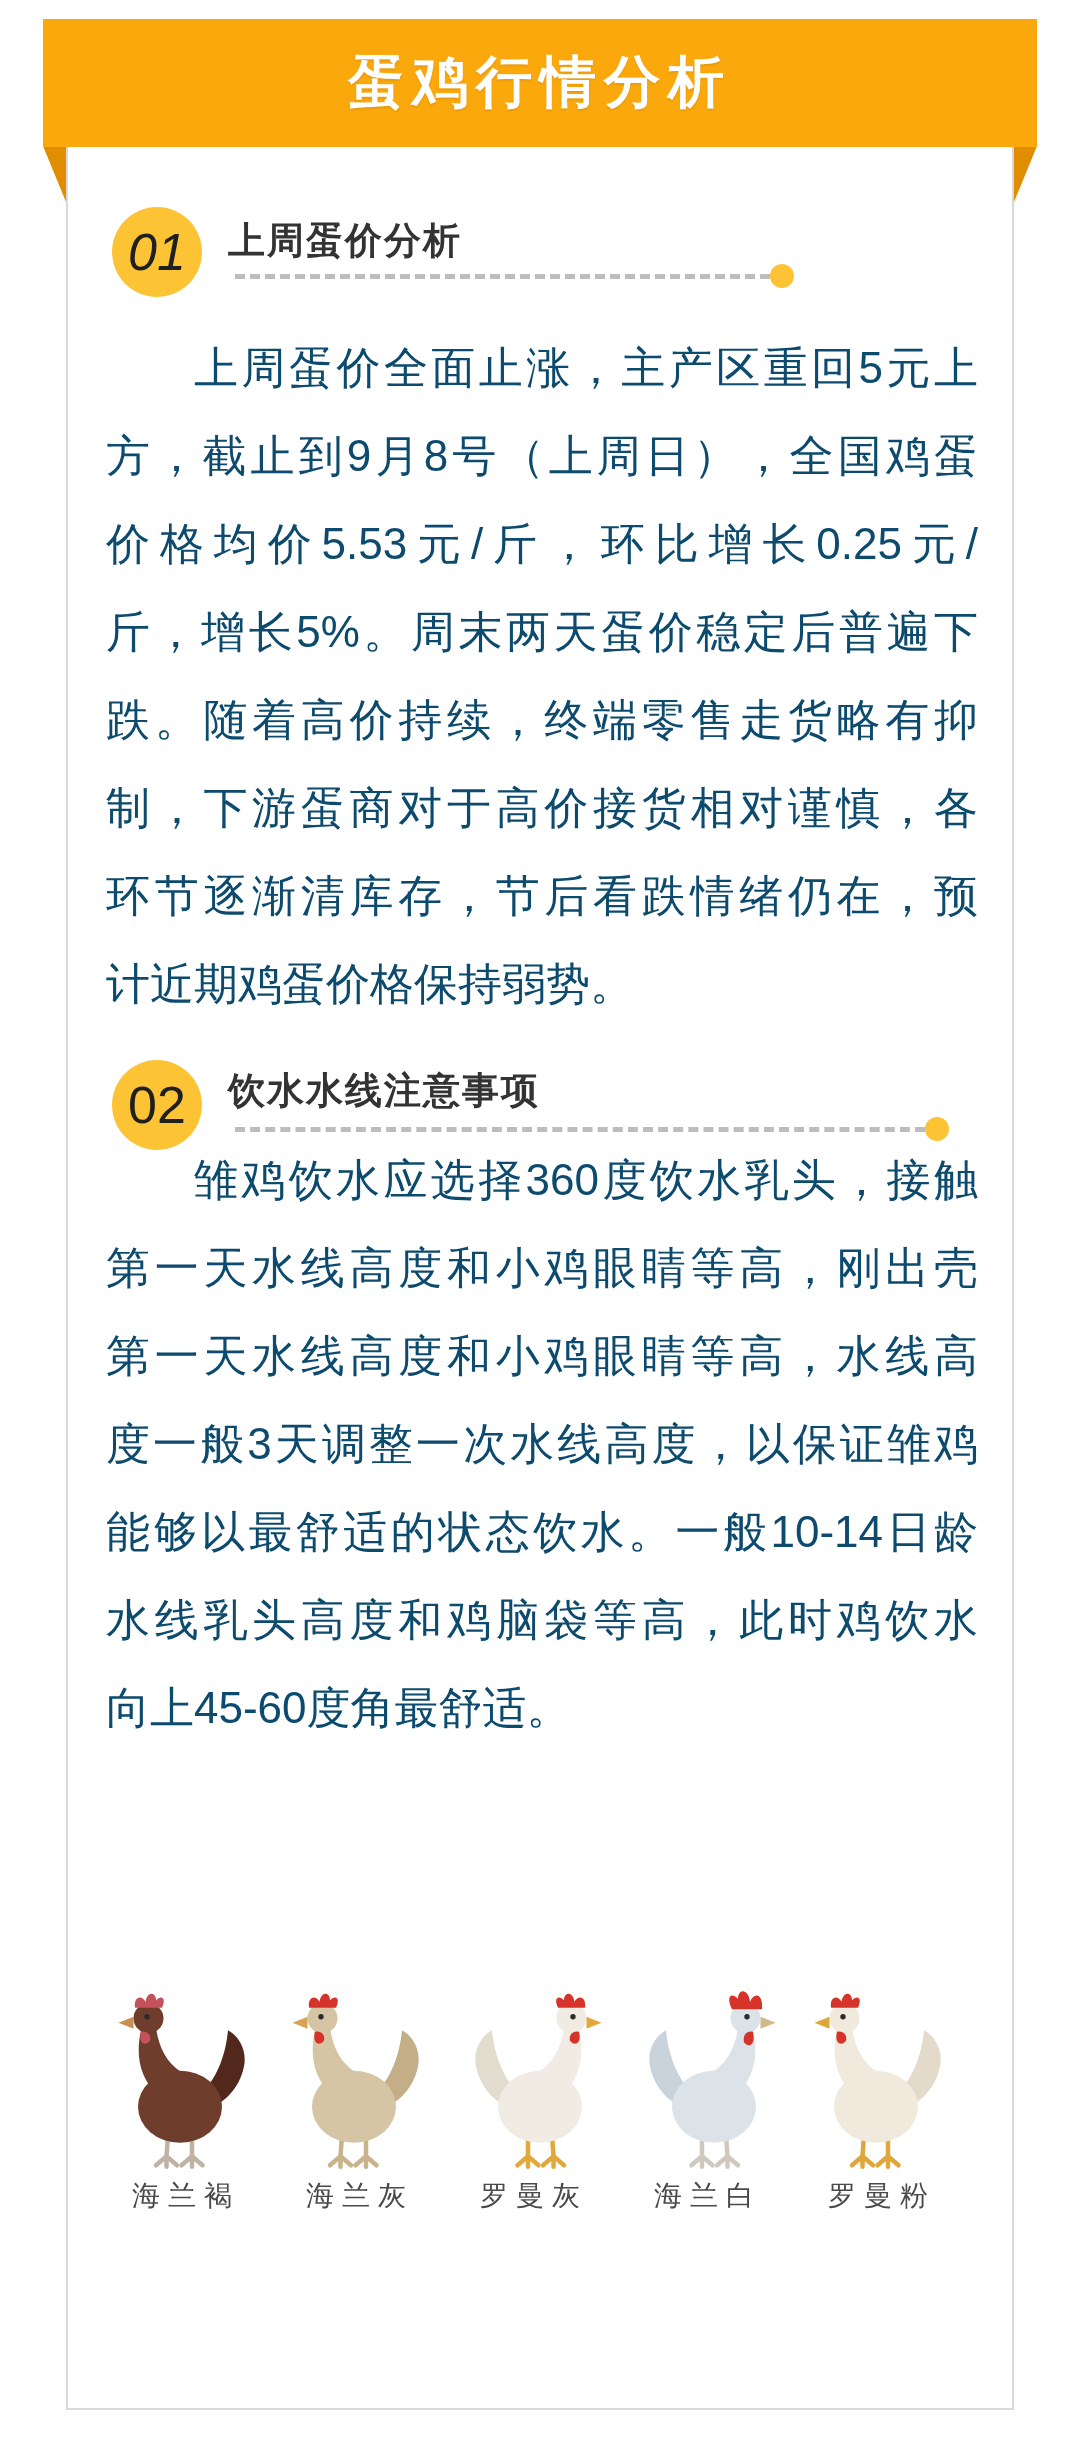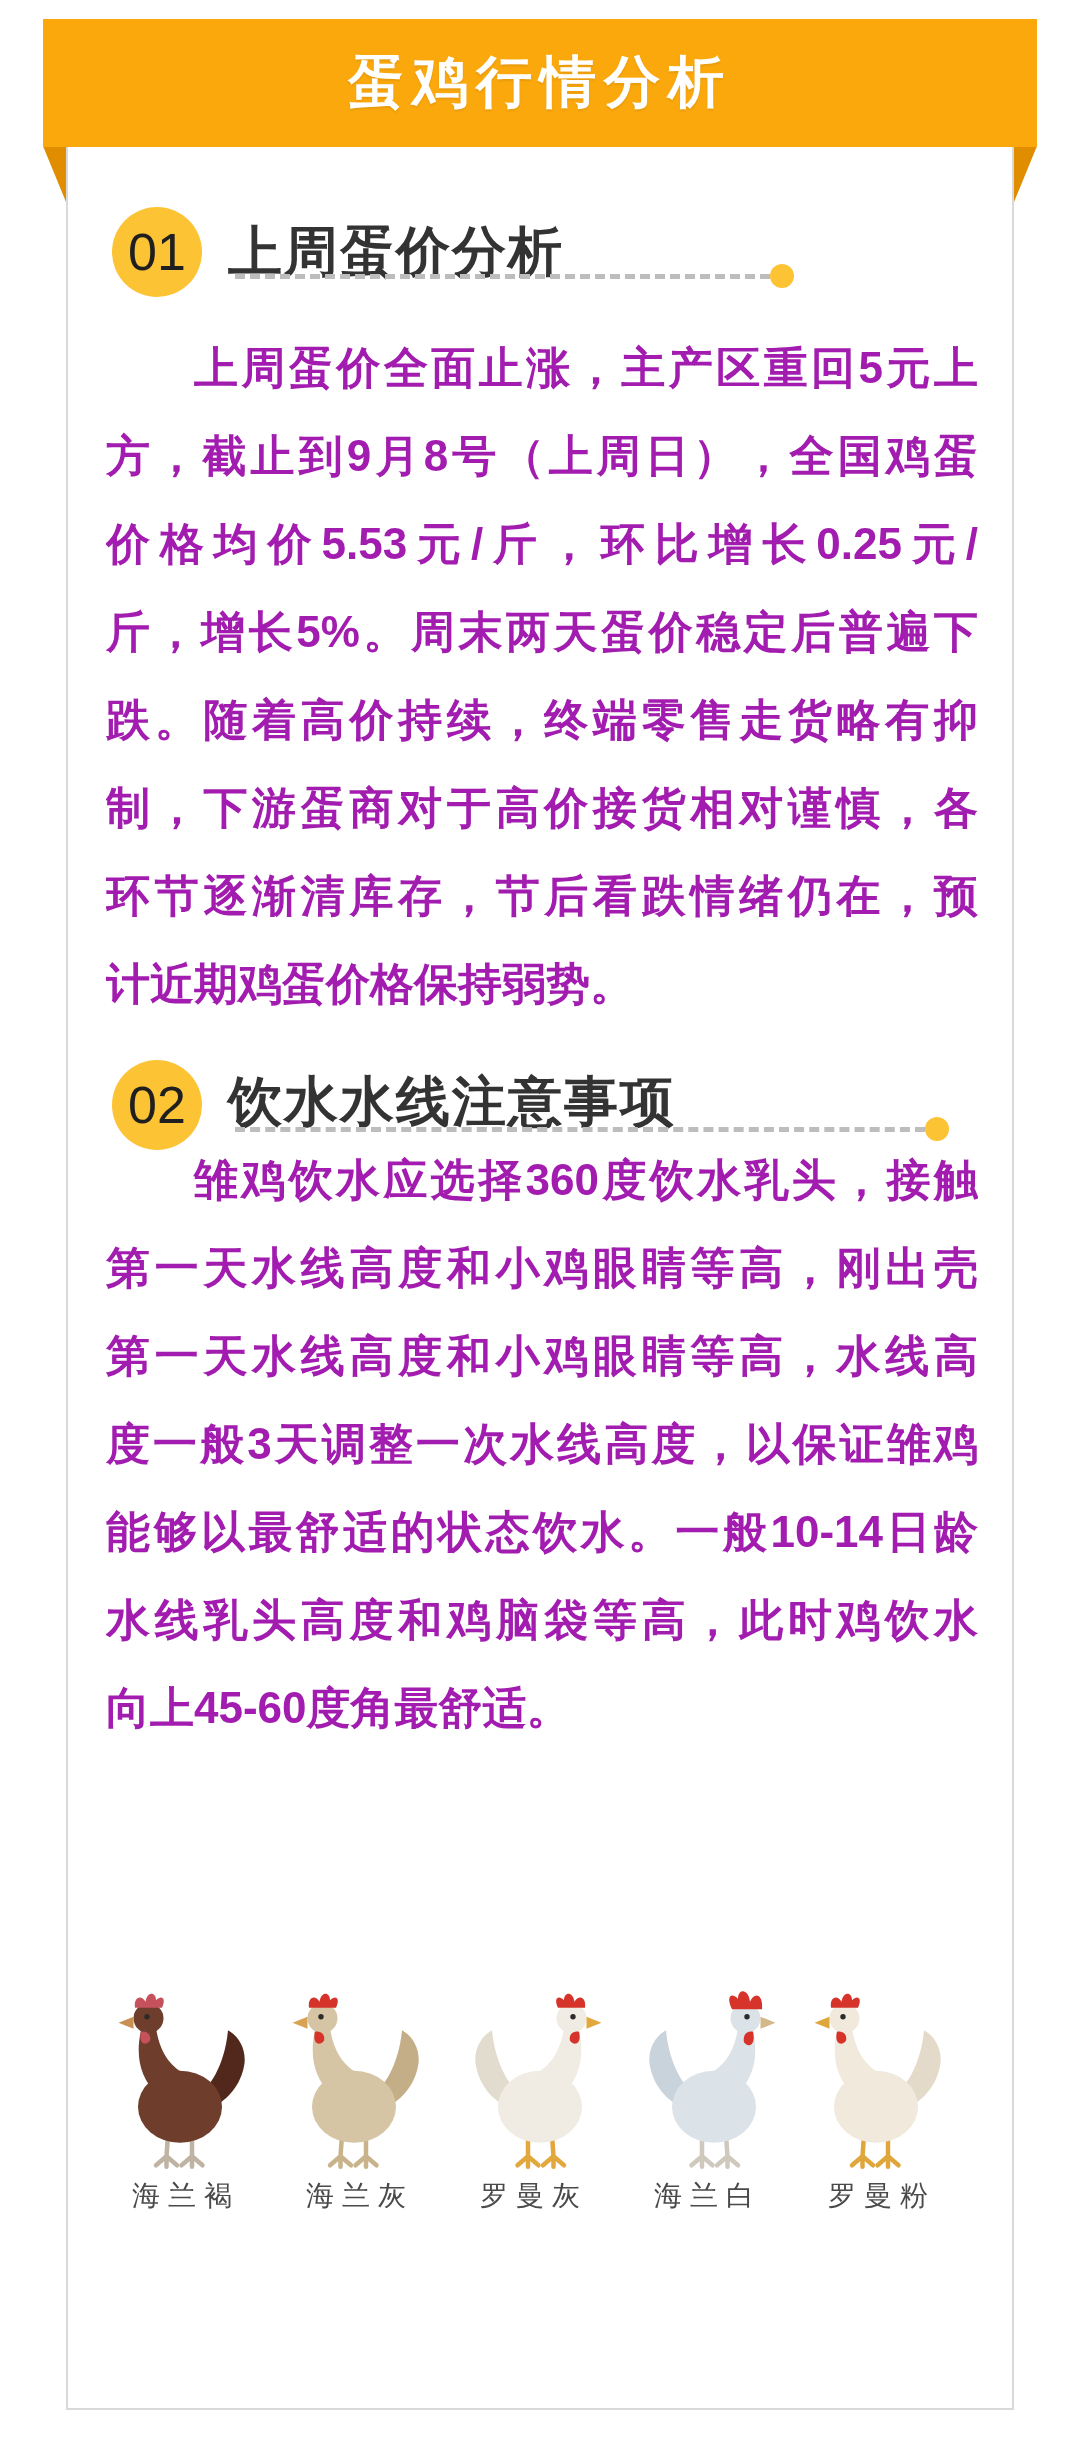--- a/index.html
+++ b/index.html
@@ -28,35 +28,35 @@
   }
   
   .badge{
     position:absolute;left:112px;width:90px;height:90px;border-radius:50%;
     background:var(--badge,#FCC335);z-index:4;
     display:flex;align-items:center;justify-content:center;
     color:#1f1f1f;font-size:52px;font-weight:500;
   }
   .sec-title{
     position:absolute;left:228px;z-index:4;color:#333333;
-    font-size:54px;font-weight:700;letter-spacing:2px;
+    font-size:37px;font-weight:700;letter-spacing:2px;
   }
   .sec-dash{
     position:absolute;left:235px;height:0;z-index:4;
     border-top:5px dashed var(--dash,#BDBDBD);
   }
   .sec-dot{
     position:absolute;width:24px;height:24px;border-radius:50%;
     background:var(--badge,#FCC335);z-index:5;
   }
   
   .para{position:absolute;left:106px;width:872px;z-index:4;}
   .para-line{
-    height:88px;line-height:88px;font-size:44px;color:#a21caf;
-    text-align:justify;text-align-last:justify;white-space:nowrap;overflow:hidden;font-weight:bold;
+    height:88px;line-height:88px;font-size:44px;color:#0c4a6e;
+    text-align:justify;text-align-last:justify;white-space:nowrap;overflow:hidden;
   }
   .para-line.first{padding-left:88px;}
   .para-line.last{text-align-last:left;}
   
   .gallery{
     position:absolute;left:106px;top:1985px;width:856px;height:230px;z-index:4;
     display:flex;justify-content:space-between;
   }
   .breed{width:160px;display:flex;flex-direction:column;align-items:center;}
   .breed svg{width:150px;height:188px;}
@@ -77,21 +77,21 @@
 <div id="stage">
 
   <div class="banner">
     <div class="banner-title">蛋鸡行情分析</div>
   </div>
   <div class="fold fold-left"></div>
   <div class="fold fold-right"></div>
 
   <div class="card"></div>
 
-  <div class="badge" style="top:207px;">
+  <div class="badge" style="top:207px;font-style:italic;">
     <span>01</span>
   </div>
   <div class="sec-title" style="top:216px;">上周蛋价分析</div>
   <div class="sec-dash" style="top:274px;width:535px;"></div>
   <div class="sec-dot" style="left:770px;top:264px;"></div>
 
   <div class="para" style="top:324px;">
     <div class="para-line first">上周蛋价全面止涨，主产区重回5元上</div>
     <div class="para-line">方，截止到9月8号（上周日），全国鸡蛋</div>
     <div class="para-line">价格均价5.53元/斤，环比增长0.25元/</div>

